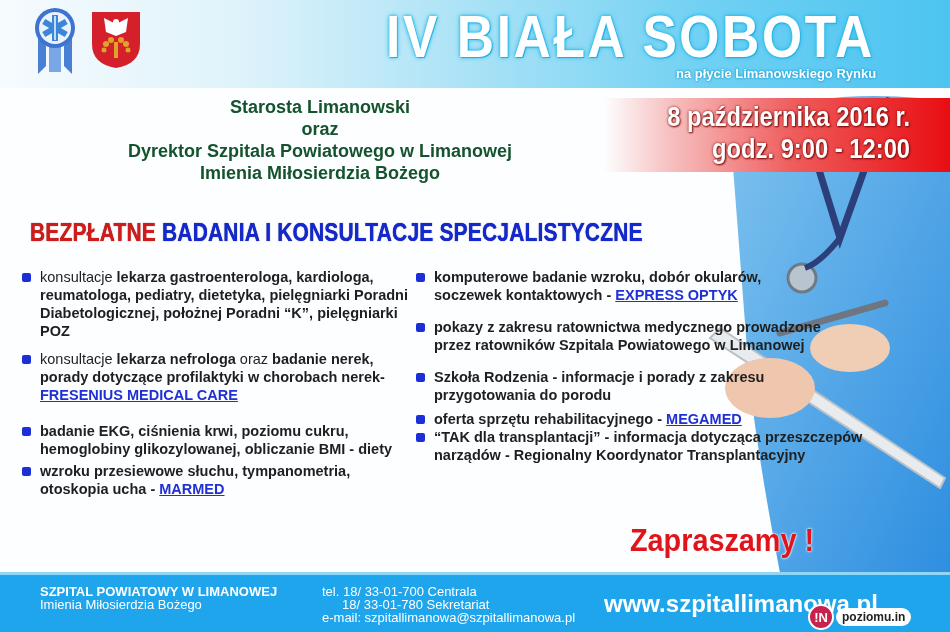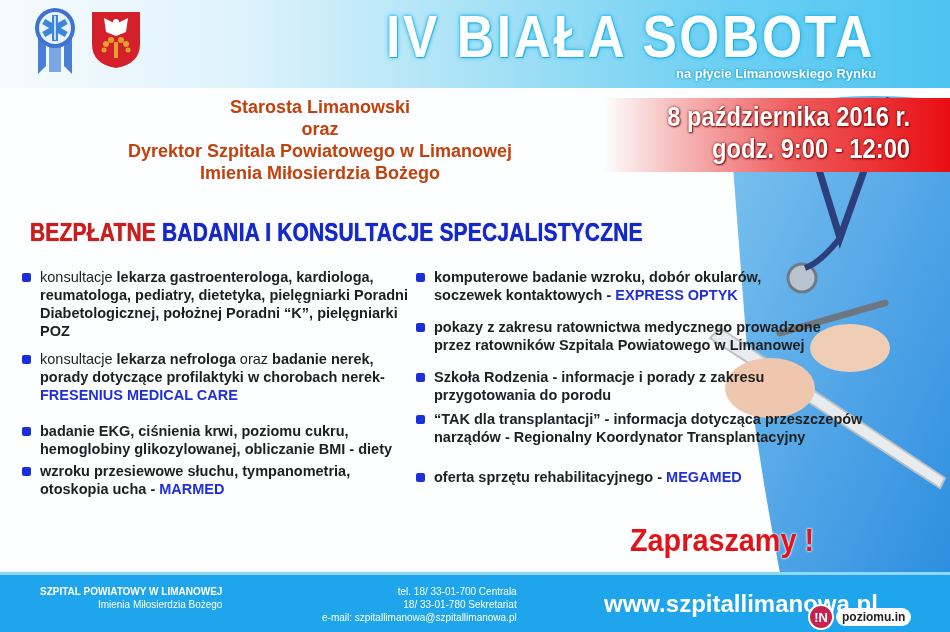--- a/index.html
+++ b/index.html
@@ -41,21 +41,21 @@
     position: absolute; right: 40px; font-weight: 900; color: #ffffff;
     text-shadow: 0 0 3px #8a1010, 1px 1px 2px #7a0a0a; white-space: nowrap;
     transform: scaleX(0.88); transform-origin: right center;
   }
   .date-line.date { top: 102px; font-size: 27px; }
   .date-line.time { top: 134px; font-size: 27px; }
 
   
   .organizers {
     position: absolute; left: 40px; top: 96px; width: 560px;
-    text-align: center; font-weight: 700; font-size: 18px; line-height: 22px; color: #c2410c;
+    text-align: center; font-weight: 700; font-size: 18px; line-height: 22px; color: #14532d;
   }
 
   
   .headline {
     position: absolute; left: 30px; top: 218px; white-space: nowrap;
     font-weight: 900; font-size: 25px; letter-spacing: 0.2px;
     transform: scaleX(0.84); transform-origin: left top;
   }
   .headline .free { color: #d01b1b; text-shadow: 0 0 1px #7a0a0a; }
   .headline .rest { color: #1428d0; text-shadow: 0 0 1px #0a1270; }
@@ -63,35 +63,35 @@
   
   .list { position: absolute; list-style: none; }
   .list.left { left: 20px; top: 268px; width: 400px; }
   .list.right { left: 414px; top: 268px; width: 520px; }
   .item { position: relative; padding-left: 20px; font-size: 14.5px; line-height: 18px; color: #1f1f1f; font-weight: 700; }
   .bullet {
     position: absolute; left: 2px; top: 5px; width: 9px; height: 9px;
     background: #1b2fd9; border-radius: 2px;
   }
   .item .normal { font-weight: 400; }
-  .item .brand { color: #2130d4; font-weight: 700; }
+  .item .brand { color: #2130d4; font-weight: 700; text-decoration: underline; }
 
   .cta {
     position: absolute; left: 630px; top: 522px; white-space: nowrap;
     font-weight: 900; font-size: 32px; color: #e0141a;
     text-shadow: 0 0 2px #ffffff, 0 0 3px #ffffff;
     transform: scaleX(0.9); transform-origin: left top;
   }
 
   
   .footer {
     position: absolute; left: 0; top: 572px; width: 950px; height: 60px;
     background: #1ea5ec; border-top: 3px solid #8fd6f7;
   }
-  .footer-col { position: absolute; top: 10px; font-size: 10px; line-height: 13px; color: #ffffff; text-align: right; }
+  .footer-col { position: absolute; top: 10px; font-size: 13px; line-height: 13px; color: #ffffff; }
   .footer-col.addr { left: 40px; }
   .footer-col.contact { left: 322px; }
   .footer-col .strong { font-weight: 700; }
   .footer-col .indent { padding-left: 20px; }
   .website {
     position: absolute; left: 604px; top: 590px; font-weight: 700; font-size: 24px; color: #ffffff;
     white-space: nowrap;
   }
   .watermark {
     position: absolute; left: 808px; top: 604px; width: 138px; height: 26px;
@@ -201,27 +201,27 @@
       <span>komputerowe badanie wzroku, dobór okularów, soczewek kontaktowych - </span><span class="brand">EXPRESS OPTYK</span>
     </li>
     <li class="item" style="margin-bottom:14px; width:440px">
       <span class="bullet"></span>
       <span>pokazy z zakresu ratownictwa medycznego prowadzone przez ratowników Szpitala Powiatowego w Limanowej</span>
     </li>
     <li class="item" style="margin-bottom:6px; width:380px">
       <span class="bullet"></span>
       <span>Szkoła Rodzenia - informacje i porady z zakresu przygotowania do porodu</span>
     </li>
+    <li class="item">
+      <span class="bullet"></span>
+      <span>oferta sprzętu rehabilitacyjnego - </span><span class="brand">MEGAMED</span>
+    </li>
     <li class="item" style="margin-bottom:22px; width:500px">
       <span class="bullet"></span>
       <span>“TAK dla transplantacji” - informacja dotycząca przeszczepów narządów - Regionalny Koordynator Transplantacyjny</span>
-    </li>
-    <li class="item">
-      <span class="bullet"></span>
-      <span>oferta sprzętu rehabilitacyjnego - </span><span class="brand">MEGAMED</span>
     </li>
   </ul>
 
   <div class="cta">Zapraszamy !</div>
 
   <div class="footer">
     <div class="footer-col addr">
       <div class="strong">SZPITAL POWIATOWY W LIMANOWEJ</div>
       <div>Imienia Miłosierdzia Bożego</div>
     </div>

